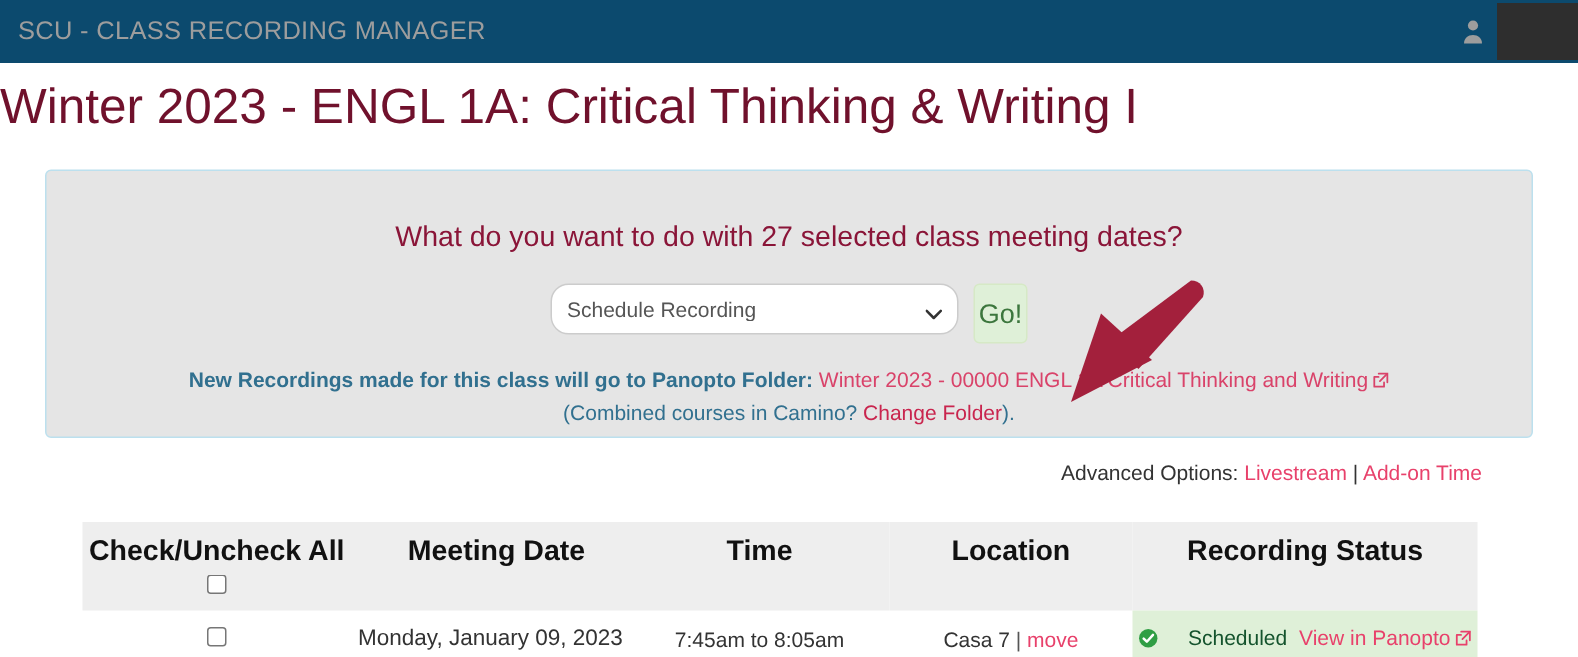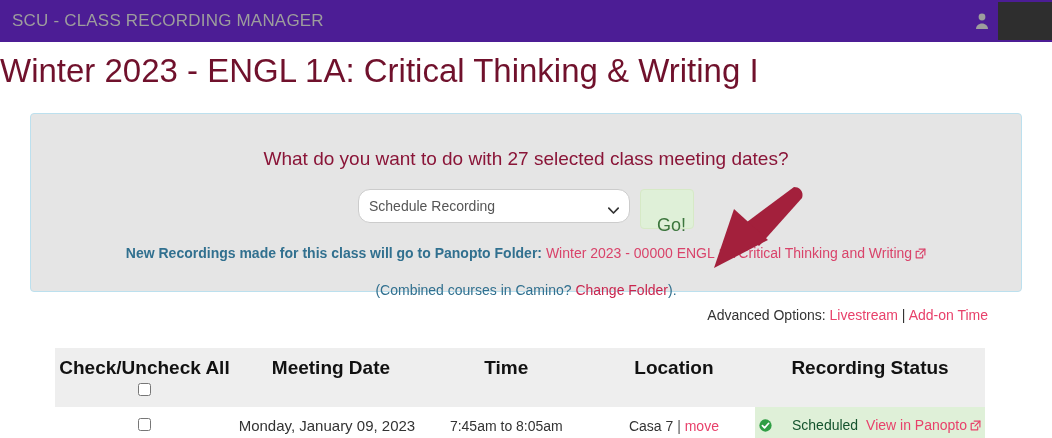--- a/index.html
+++ b/index.html
@@ -8,21 +8,21 @@
     width: 1052px; height: 438px;
     overflow: hidden;
     background: #ffffff;
     font-family: "Liberation Sans", sans-serif;
   }
 
   
   .navbar {
     position: absolute; top: 0; left: 0;
     width: 1052px; height: 42px;
-    background: #4c1d95;
+    background: #0c4a6e;
     display: flex; align-items: center;
   }
   .navbar-brand {
     color: #9d9d9d;
     font-size: 17px;
     letter-spacing: 0.2px;
     padding-left: 12px;
     white-space: nowrap;
   }
   .navbar-right {
@@ -90,49 +90,49 @@
     font-family: "Liberation Sans", sans-serif;
     position: relative;
   }
   .select-wrap { position: relative; display: inline-block; }
   .select-caret {
     position: absolute; right: 11px; top: 12px;
     pointer-events: none;
     width: 11px; height: 8px;
   }
   .go-button {
-    width: 54px; height: 40px;
+    width: 36px; height: 40px;
     background: #dff0d8;
     border: 1px solid #d6e9c6;
     border-radius: 4px;
     color: #3c763d;
     font-size: 18px;
     font-family: "Liberation Sans", sans-serif;
     cursor: pointer;
-    padding: 16px;
+    padding: 0;
     line-height: 38px;
   }
   .panel-folder-line {
     text-align: center;
     margin-top: 16px;
     font-size: 14px;
     white-space: nowrap;
   }
   .folder-label {
     color: #31708f;
     font-weight: bold;
   }
   .folder-link {
     color: #d9436a;
     text-decoration: none;
   }
   .ext-icon { width: 11px; height: 11px; vertical-align: -1px; margin-left: 3px; }
   .panel-sub-line {
     text-align: center;
-    margin-top: 20px;
+    margin-top: 5px;
     font-size: 14px;
     color: #31708f;
     white-space: nowrap;
   }
   .change-folder-link {
     color: #c9254e;
     text-decoration: none;
   }
 
   

